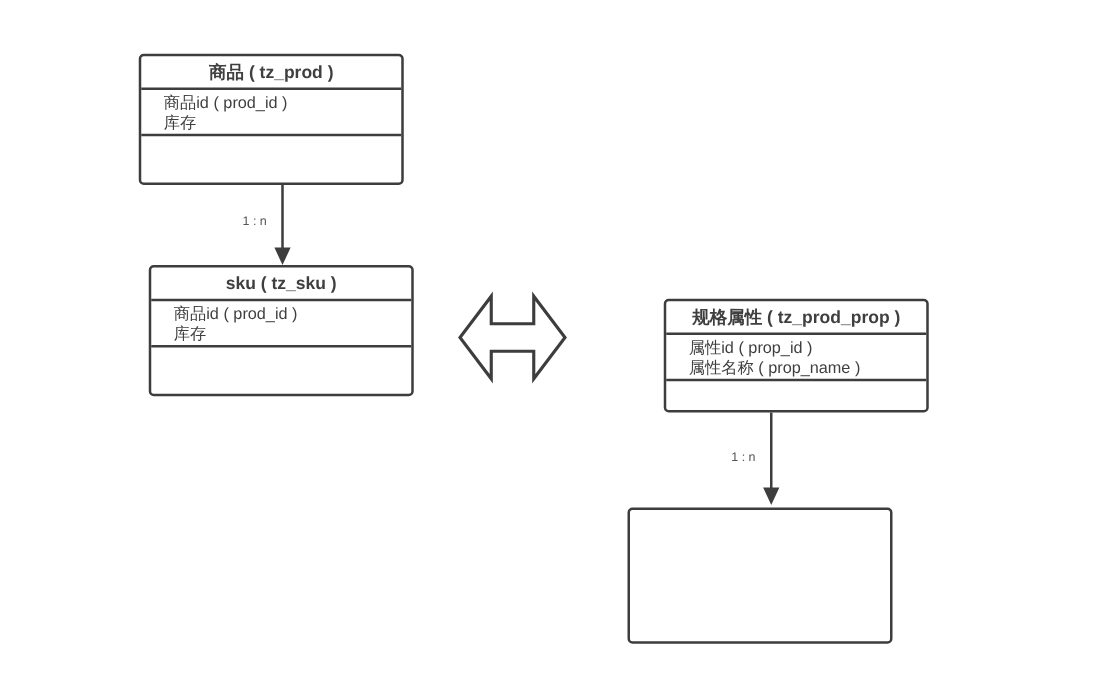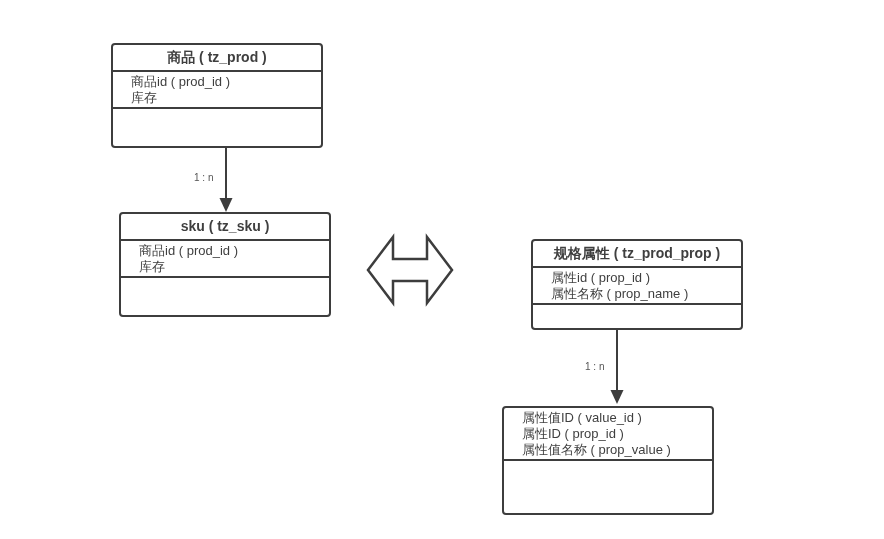--- a/index.html
+++ b/index.html
@@ -109,21 +109,16 @@
     <div class="entity-attrs">
       <div class="attr">属性id ( prop_id )</div>
       <div class="attr">属性名称 ( prop_name )</div>
     </div>
     <div class="entity-footer"></div>
   </div>
 
   <div class="rel-label" id="rel-label-2">1 : n</div>
 
   <div class="entity" id="entity-prod-prop-value">
-    <div class="entity-attrs">
-      <div class="attr">属性值ID ( value_id )</div>
-      <div class="attr">属性ID ( prop_id )</div>
-      <div class="attr">属性值名称 ( prop_value )</div>
-    </div>
     <div class="entity-footer"></div>
   </div>
 
 </div>
 
 </body></html>

